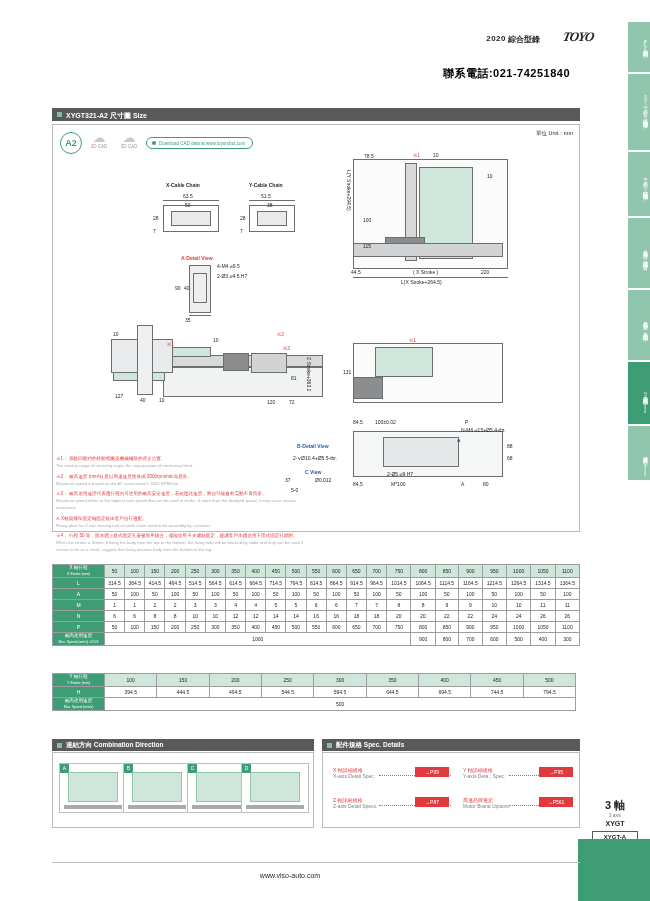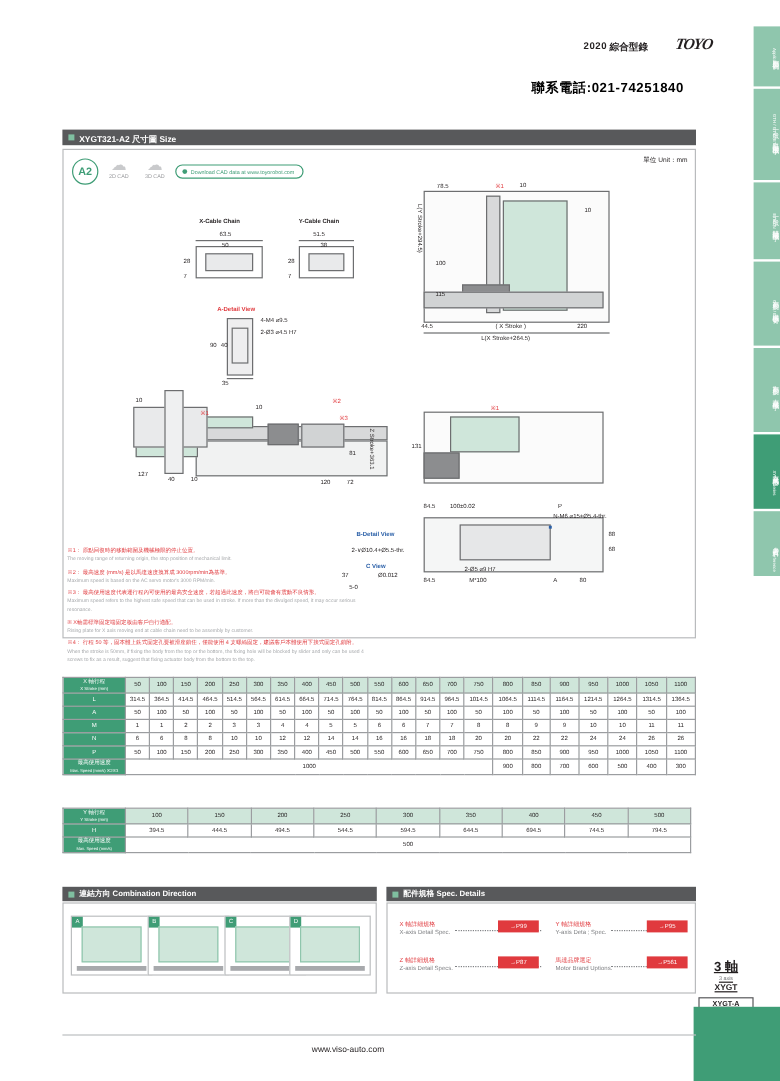--- a/index.html
+++ b/index.html
@@ -85,21 +85,21 @@
   .cbadge { position:absolute; left:-0px; top:-0px; width:9px; height:9px; background:#3f9d76; color:#fff;
             font-size:5px; text-align:center; line-height:9px; }
 
   .spec-item { position:absolute; font-size:5px; }
   .spec-item .t1 { color:#e03a3e; }
   .spec-arrow { position:absolute; width:34px; height:10px; background:#e03a3e; color:#fff;
                 font-size:5px; text-align:center; line-height:10px; }
   .spec-line { position:absolute; border-bottom:0.6px dotted #808285; }
 
   
-  .model-block { position:absolute; right:22px; bottom:58px; width:46px; text-align:center;text-decoration:underline; }
+  .model-block { position:absolute; right:12px; bottom:58px; width:46px; text-align:center; }
   .model-block .n3 { font-size:11px; font-weight:bold; color:#231f20; }
   .model-block .sub { font-size:4.5px; color:#6d6e70; }
   .model-block .mdl { font-size:7px; font-weight:bold; margin-top:2px; }
   .model-tag { margin-top:4px; border:1px solid #58595b; font-size:6px; font-weight:bold; padding:2px 0; }
 
   .footer-url { position:absolute; bottom:22px; left:0; width:580px; text-align:center;
                 font-size:7px; color:#231f20; }
   .footer-rule { position:absolute; bottom:38px; left:52px; width:528px; border-top:1px solid #bcbec0; }
   .green-corner { position:absolute; right:0; bottom:0; width:72px; height:62px; background:#3f9d76; }
 </style>

